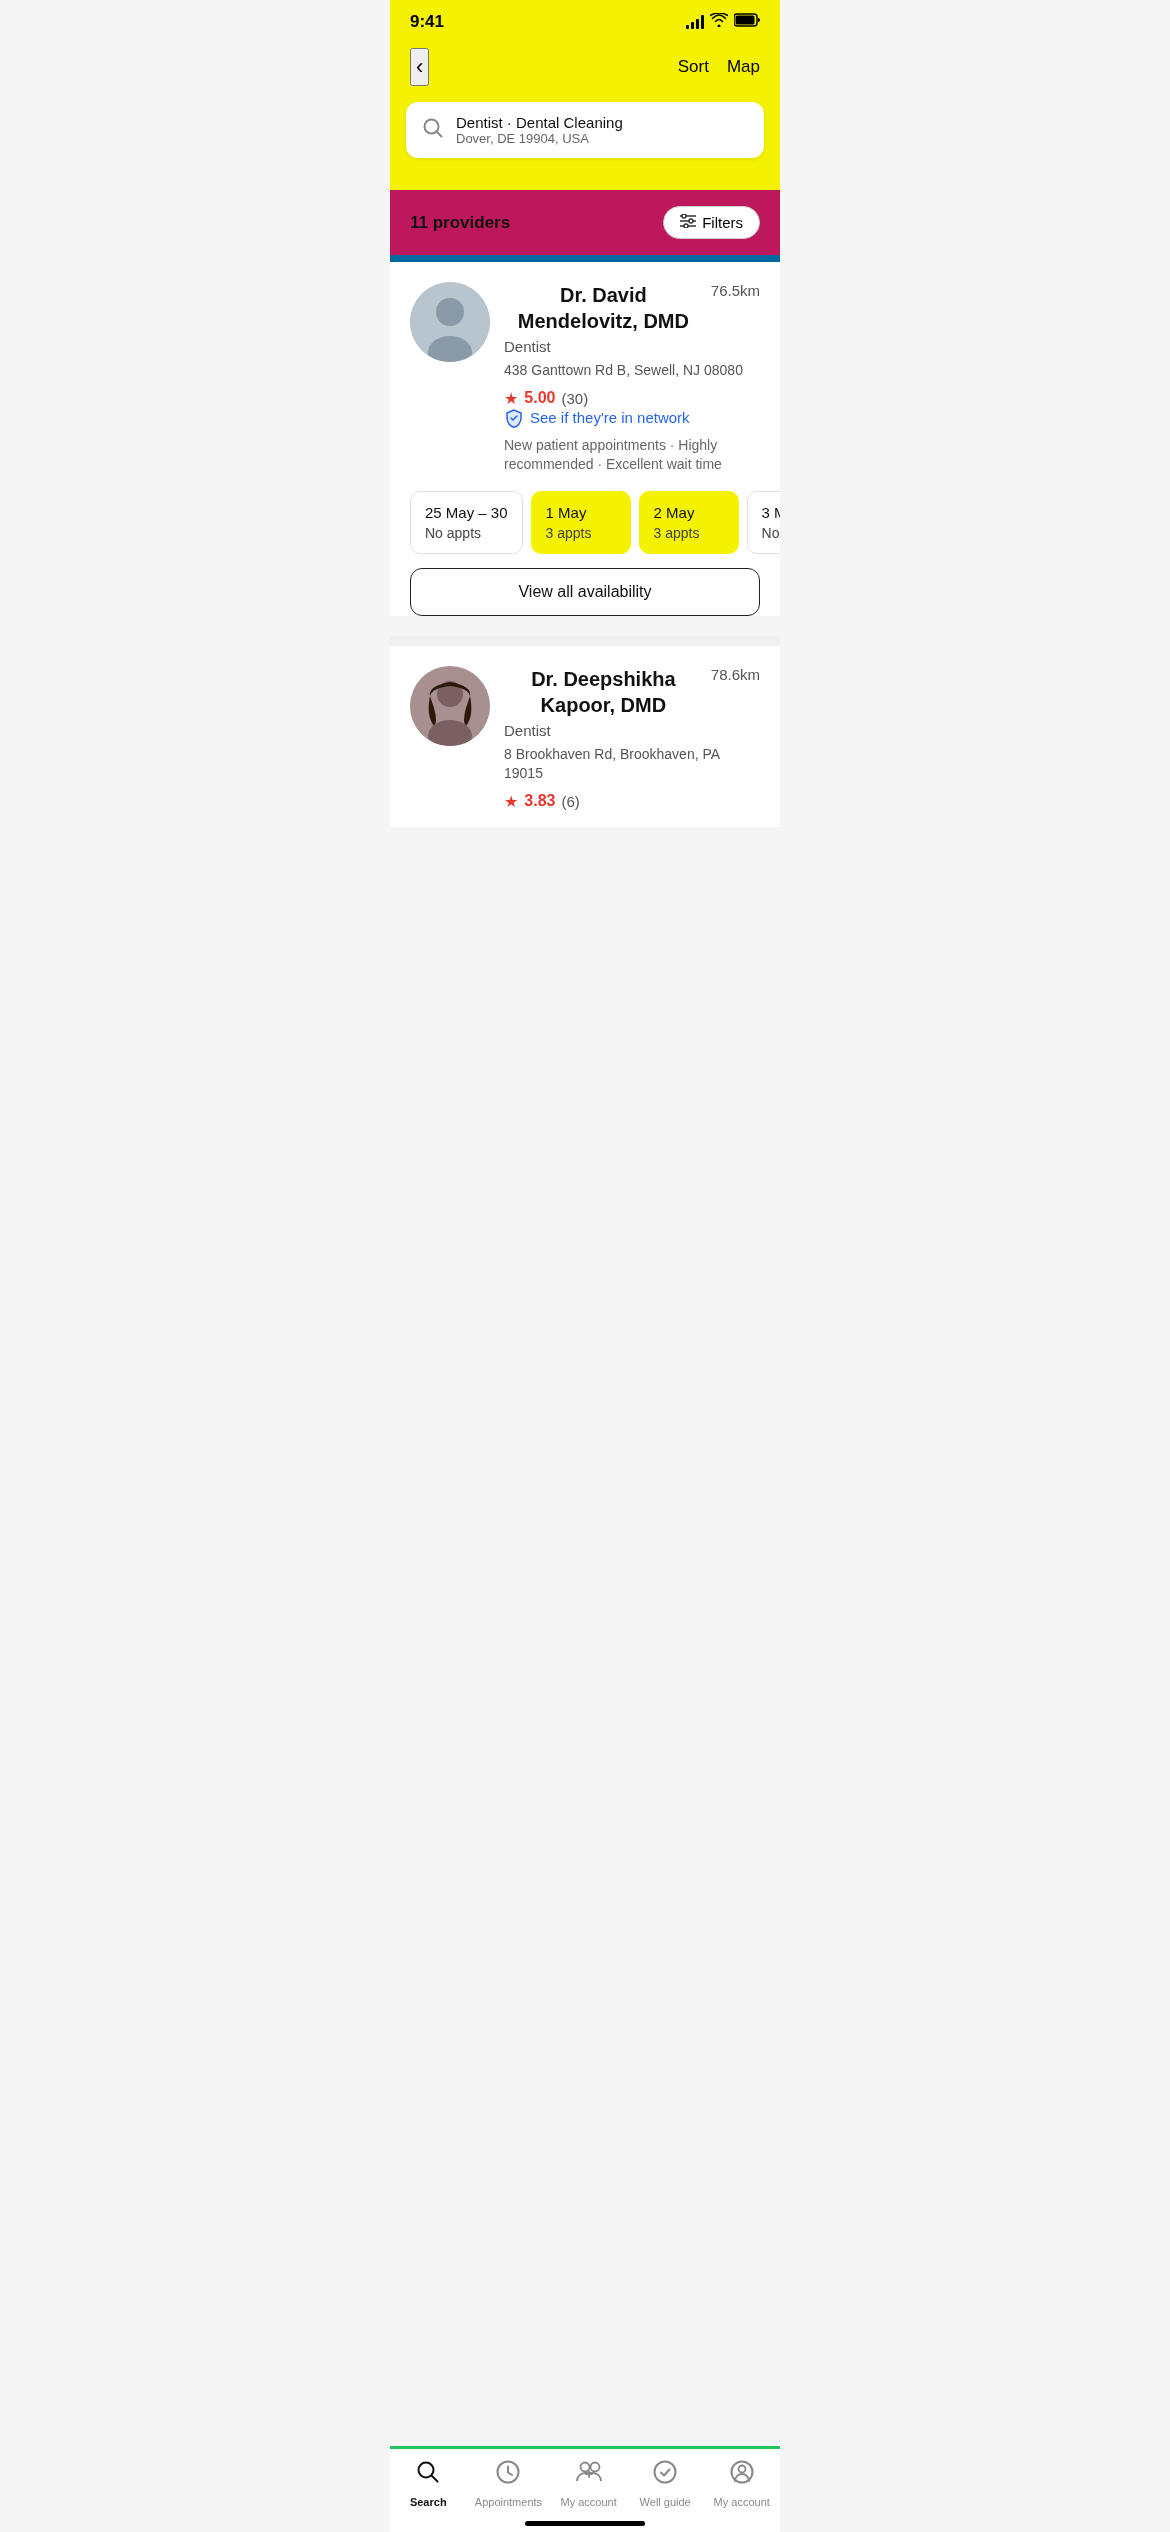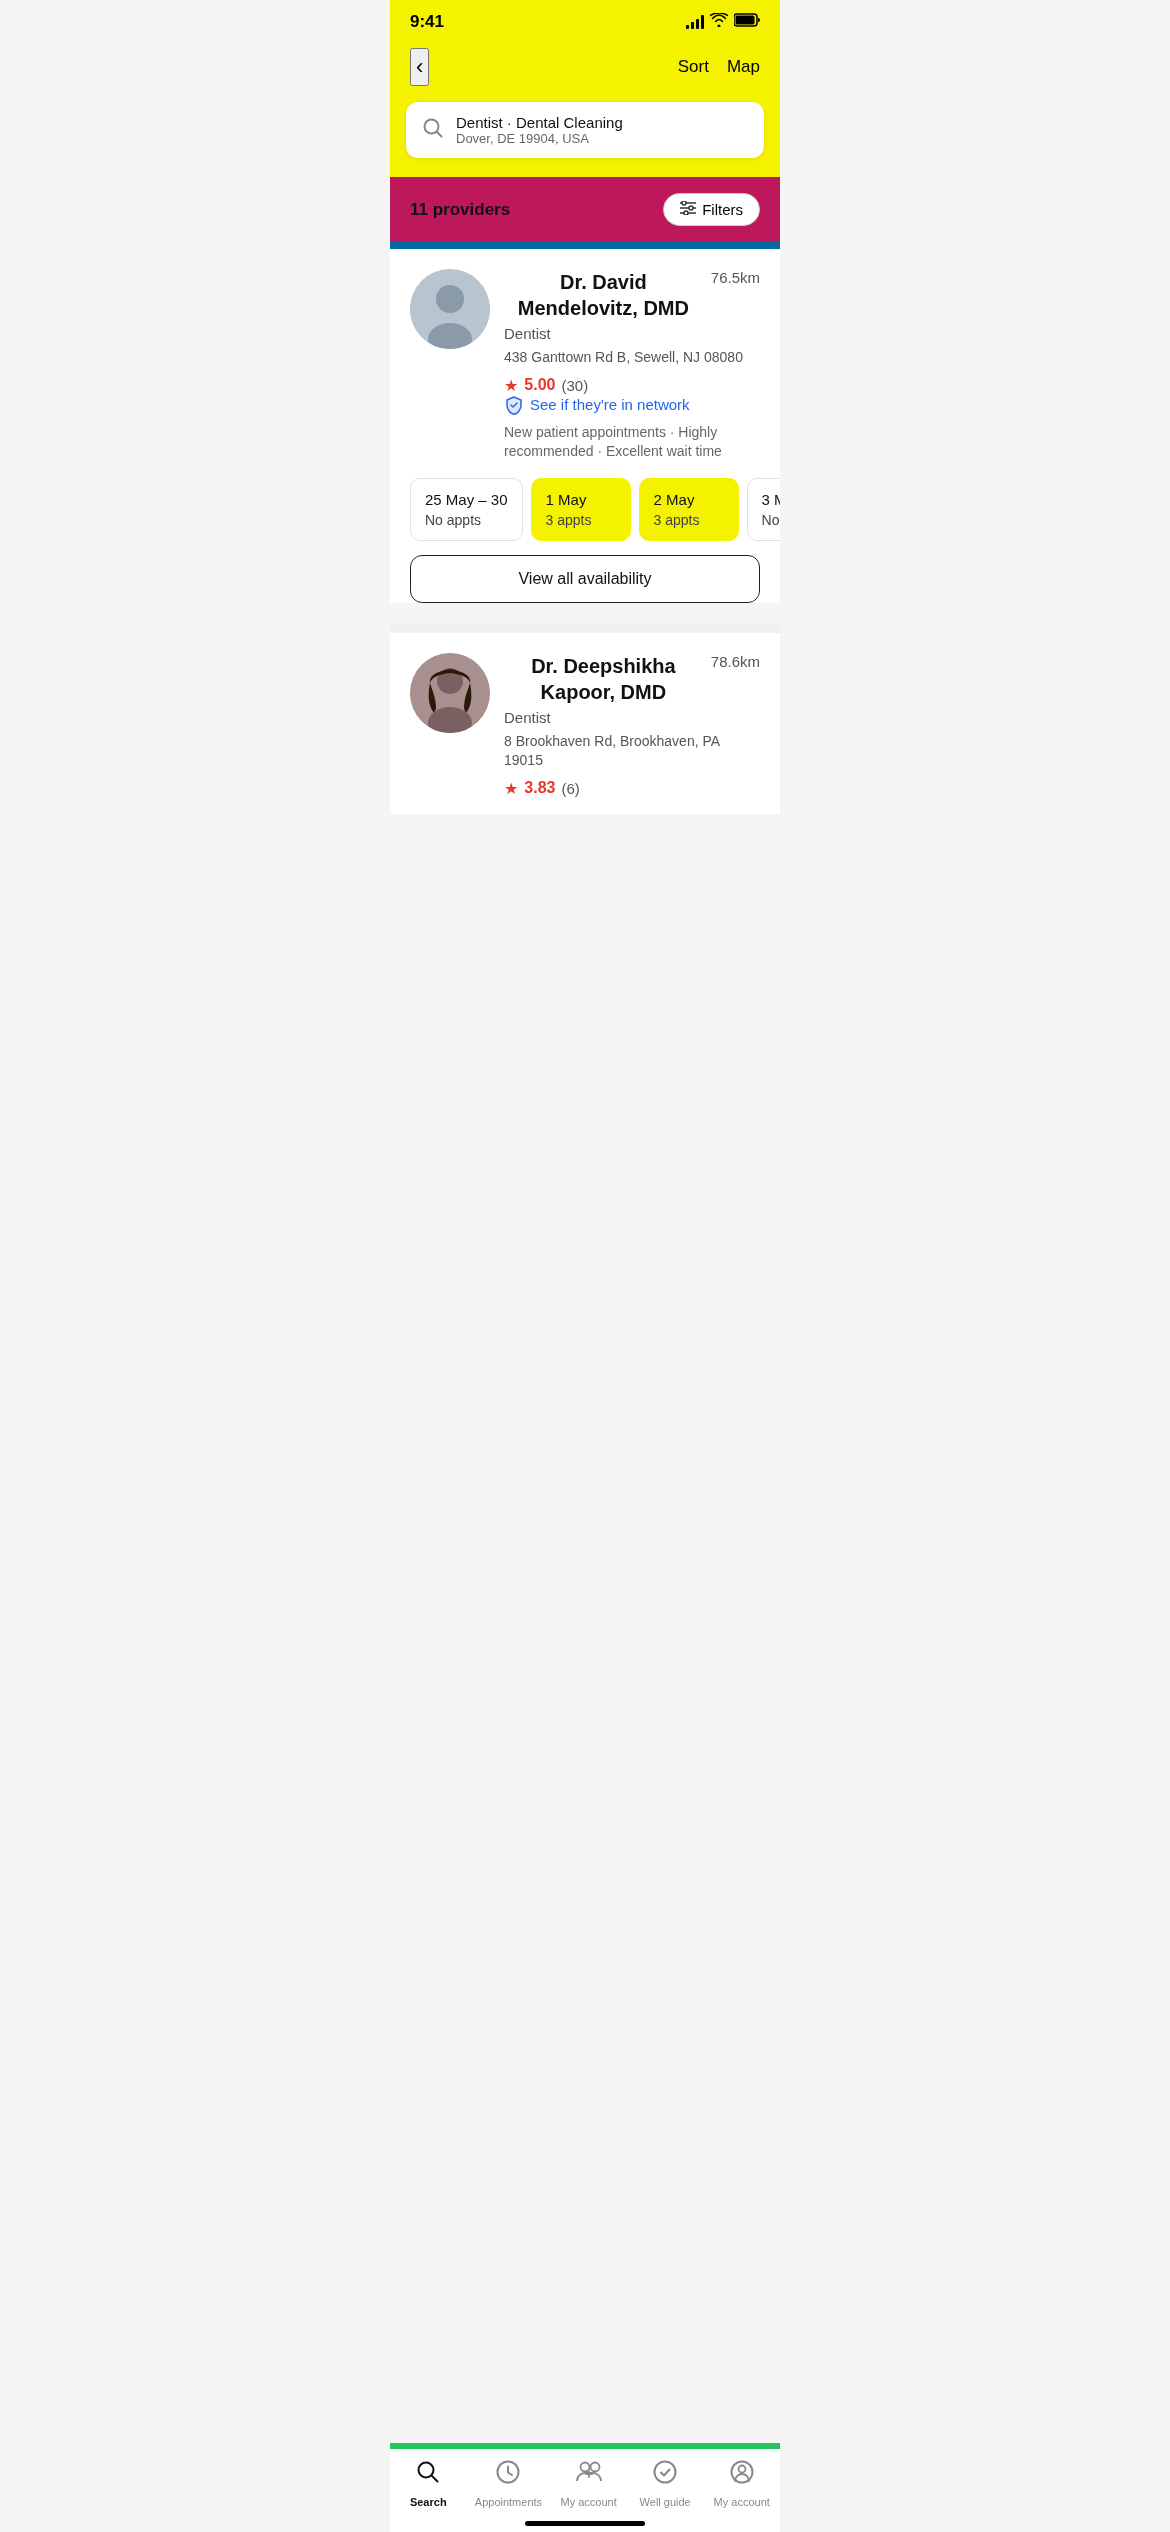--- a/index.html
+++ b/index.html
@@ -71,21 +71,21 @@
       font-weight: 500;
       color: #000;
       cursor: pointer;
       background: none;
       border: none;
     }
 
     
     .search-bar-container {
       background: #f5f200;
-      padding: 0 16px 19px;
+      padding: 0 16px 32px;
     }
     .search-bar {
       background: #fff;
       border-radius: 12px;
       padding: 12px 16px;
       display: flex;
       align-items: center;
       gap: 12px;
       box-shadow: 0 1px 4px rgba(0,0,0,0.1);
     }
@@ -288,21 +288,21 @@
     }
 
     
     .bottom-nav {
       position: fixed;
       bottom: 0;
       left: 50%;
       transform: translateX(-50%);
       width: 390px;
       background: #fff;
-      border-top: 6px solid #22c55e;
+      border-top: 3px solid #22c55e;
       display: flex;
       justify-content: space-around;
       align-items: flex-end;
       padding: 10px 0 24px;
     }
     .nav-item {
       display: flex;
       flex-direction: column;
       align-items: center;
       gap: 4px;

